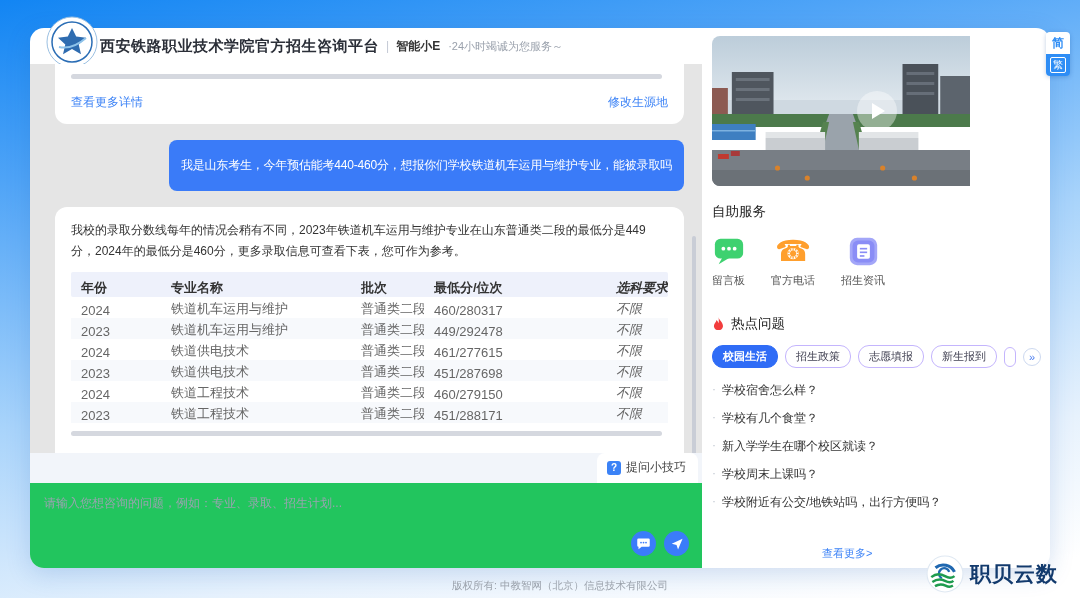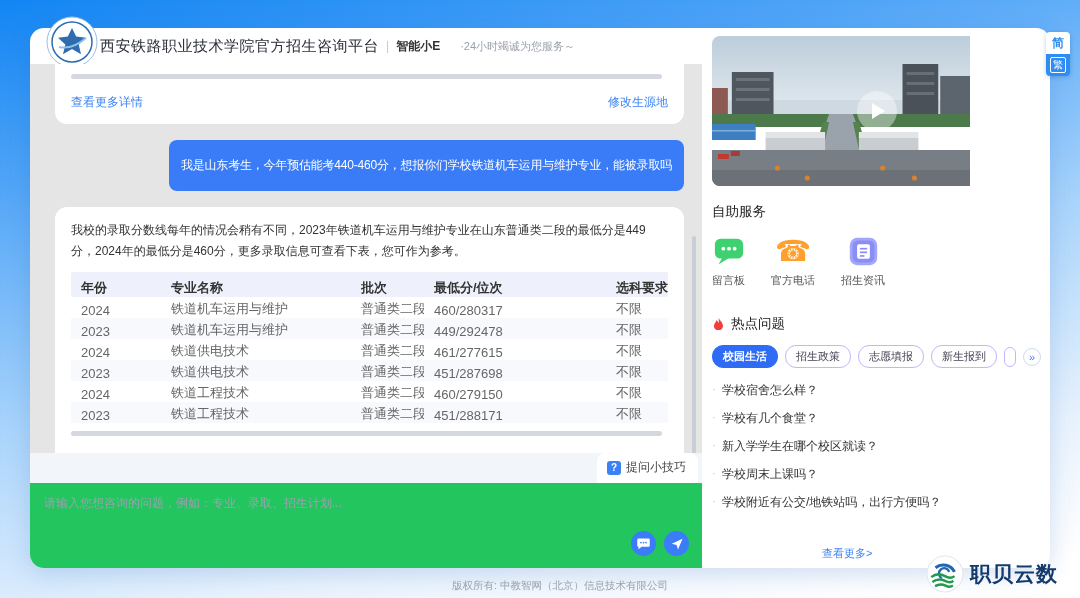--- a/index.html
+++ b/index.html
@@ -8,24 +8,24 @@
   body { position:relative;
     background:linear-gradient(168deg,#1285f3 0%,#4fa4f7 22%,#a9d4fb 52%,#e7f2fd 78%,#ffffff 95%); }
 
   .main { position:absolute; left:30px; top:28px; width:1020px; height:540px;
     background:#fff; border-radius:14px; display:flex; box-shadow:0 6px 24px rgba(30,90,180,.18); }
 
   
   .chat-col { width:728px; display:flex; flex-direction:column; position:relative; }
   .app-header { height:36px; position:relative; display:flex; align-items:center; padding-left:70px; }
   .uni-logo { position:absolute; left:16px; top:-12px; width:52px; height:52px; }
-  .app-title { font-size:15px; font-weight:normal; color:#2b2f38; letter-spacing:.5px; }
+  .app-title { font-size:15px; font-weight:bold; color:#2b2f38; letter-spacing:.5px; }
   .app-sep { color:#c3c9d4; font-size:12px; margin:0 7px; }
   .app-assist { font-size:12px; font-weight:bold; color:#333; }
-  .app-tag { font-size:11px; color:#9aa1ac; margin-left:20px; }
+  .app-tag { font-size:11px; color:#9aa1ac; margin-left:8px; }
 
   .messages { flex:1; background:#e5e5e5; padding:0 18px 0 25px; position:relative; overflow:hidden; }
   .v-scrollbar { position:absolute; right:6px; top:172px; width:4px; height:270px;
     background:#c9cdd6; border-radius:2px; }
 
   .msg-card { background:#fff; border-radius:12px; padding:13px 16px; }
   .card-cut { border-radius:0 0 12px 12px; padding-top:10px; }
   .h-scrollbar { height:5px; background:#d5d8df; border-radius:3px; width:99%; }
   .links-row { display:flex; justify-content:space-between; margin-top:15px; }
   .blue-link { color:#3b82f6; font-size:12px; cursor:pointer; text-decoration:none; }
@@ -34,21 +34,21 @@
   .user-bubble { background:#3a7bf8; color:#fff; font-size:12px; letter-spacing:-.2px;
     padding:17px 12px; border-radius:8px; white-space:nowrap; }
 
   .bot-intro { font-size:12px; color:#333; line-height:1.75; margin-bottom:10px; }
 
   .t-row { display:flex; align-items:flex-end; font-size:13px; }
   .t-head { background:#eef1fb; font-weight:bold; color:#333; height:25px; border-radius:2px; }
   .t-data { color:#666; height:21px; }
   .t-data.alt { background:#f7f9fc; }
   .tc { padding-left:10px; overflow:hidden; white-space:nowrap; }
-  .c1{width:90px;} .c2{width:190px;} .c3{width:73px;} .c4{width:182px;} .c5{flex:1;}
+  .c1{width:90px;} .c2{width:190px;} .c3{width:73px;} .c4{width:182px;} .c5{flex:1;font-style:italic;}
   .bot-card .h-scrollbar { margin-top:8px; }
 
   .tips-row { background:#f2f5fa; height:30px; display:flex; justify-content:flex-end;
     align-items:flex-end; padding-right:4px; }
   .tips-btn { background:#fff; border:none; border-radius:8px 8px 0 0; padding:6px 12px 7px 10px;
     display:flex; align-items:center; gap:5px; font-size:12px; color:#444; cursor:pointer; }
   .q-icon { width:14px; height:14px; background:#3b82f6; border-radius:3px; color:#fff;
     font-size:10px; font-weight:bold; display:flex; align-items:center; justify-content:center; }
 
   .input-area { height:85px; background:#22c55e; border-radius:0 0 0 14px; position:relative;

